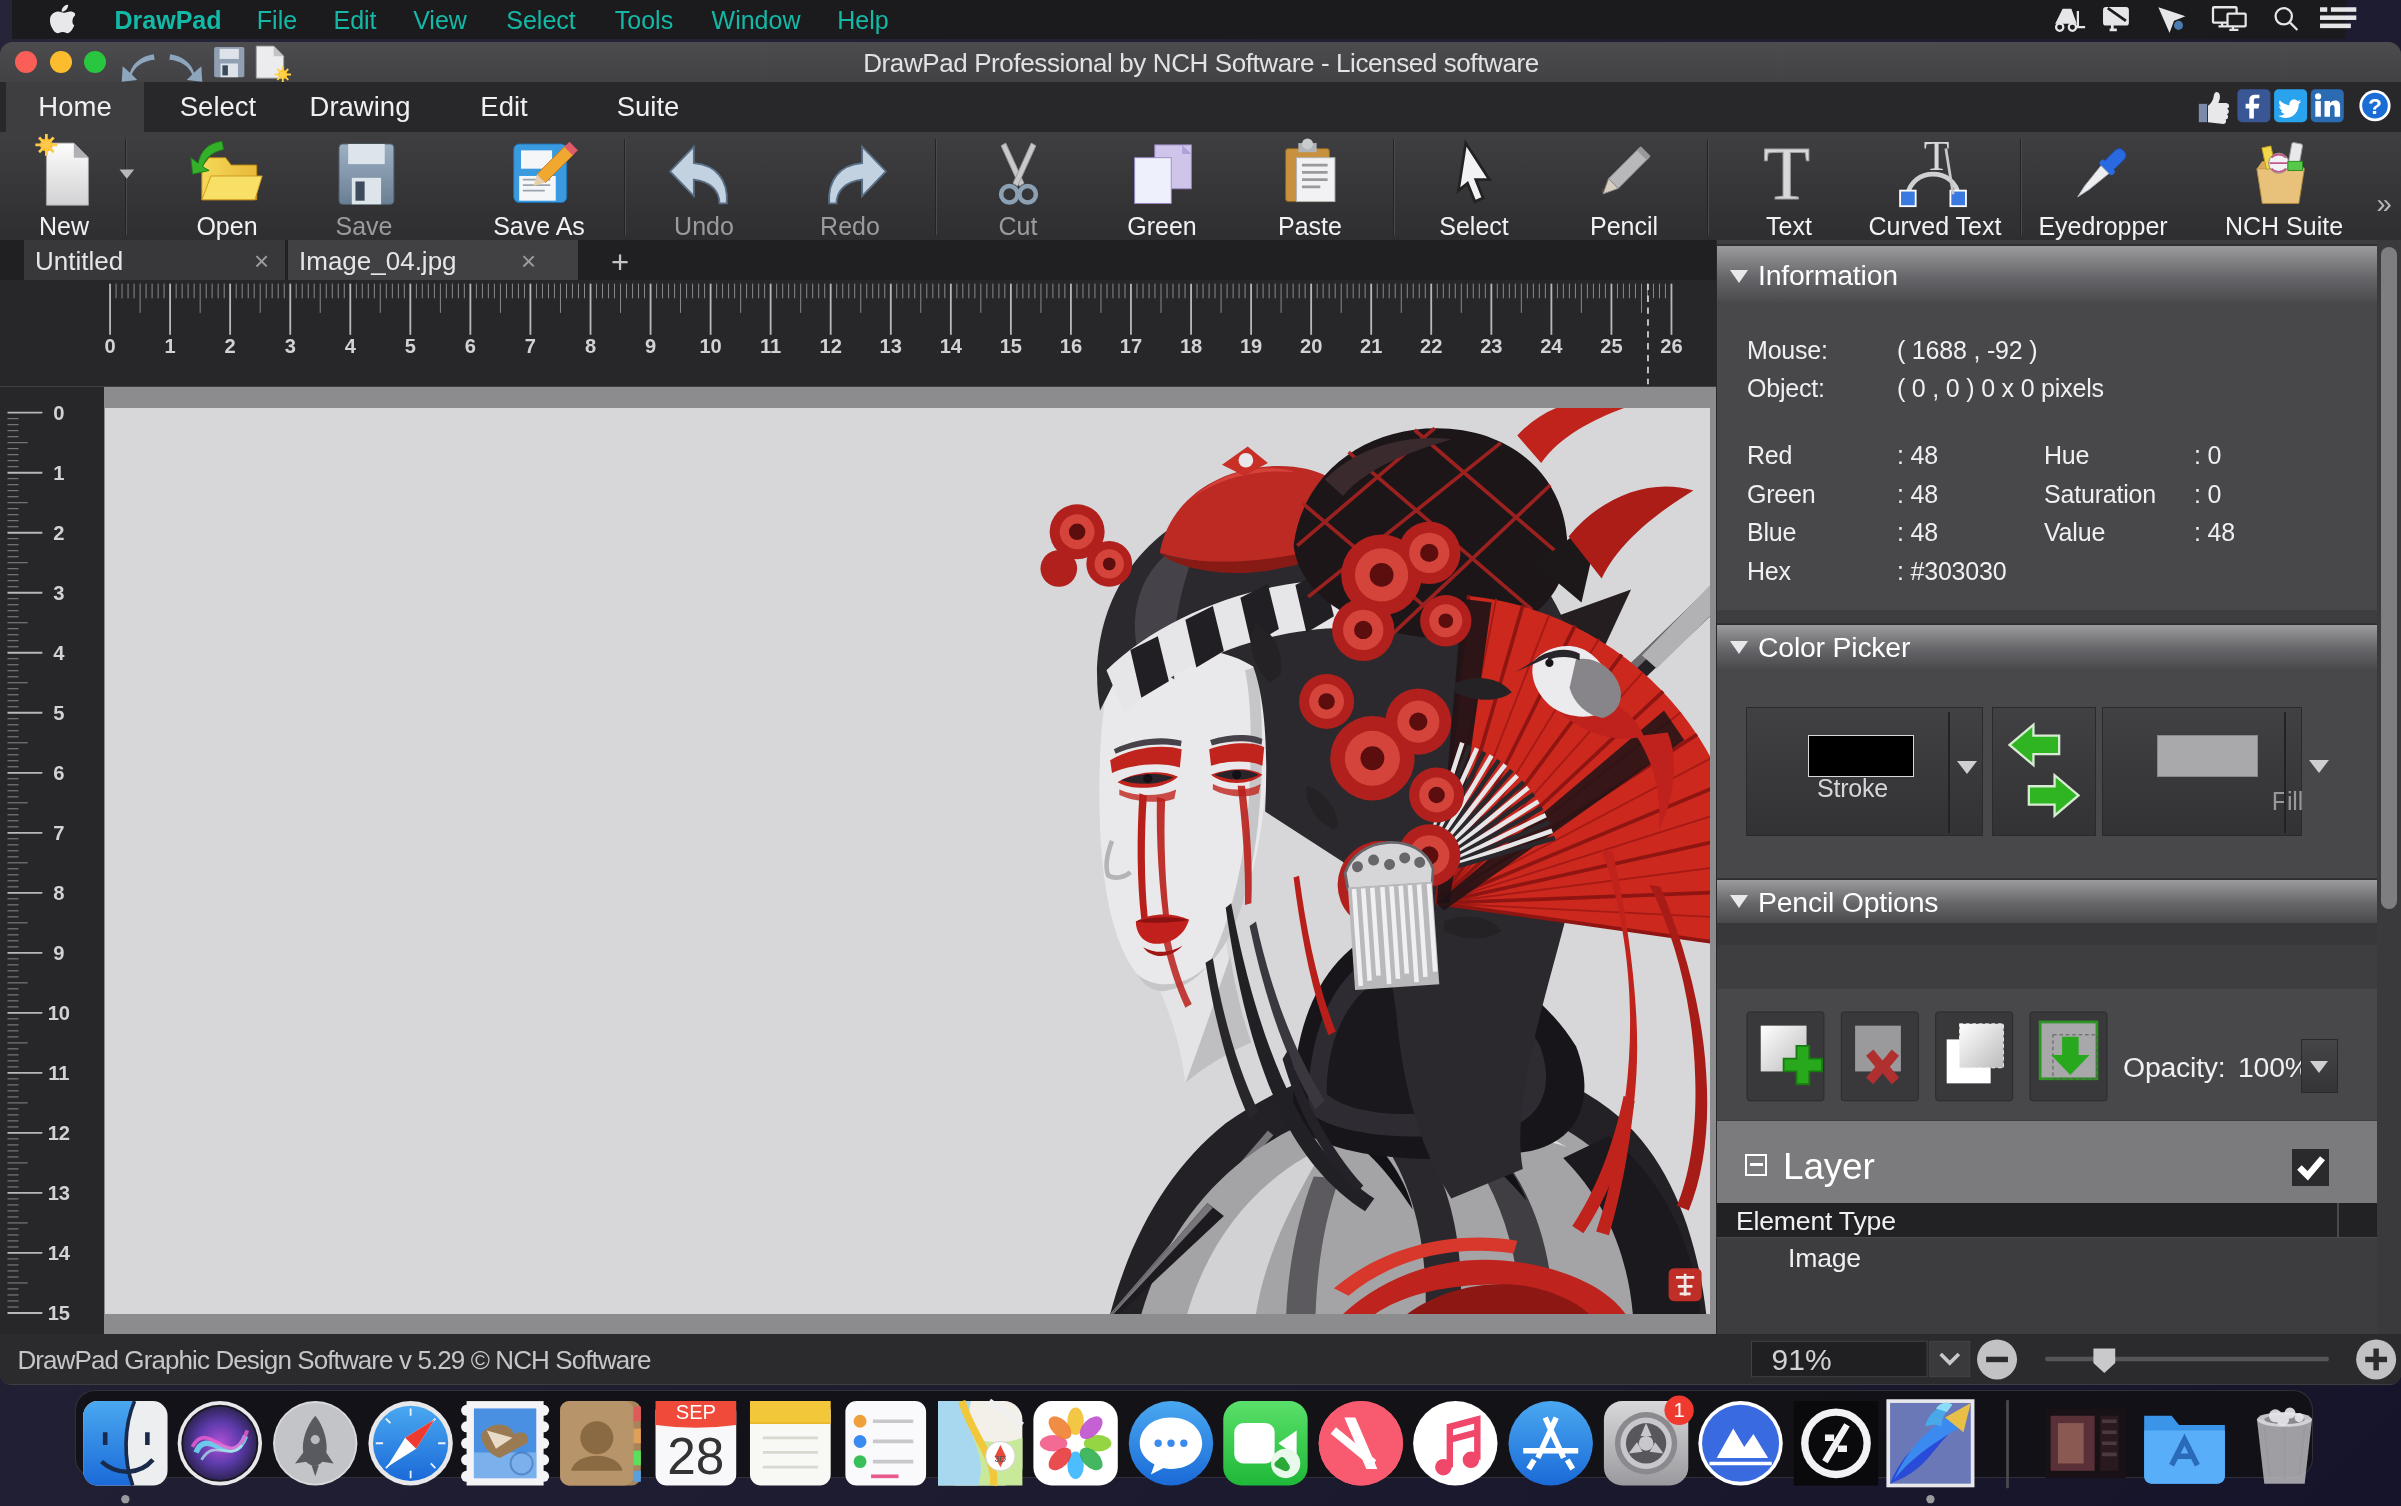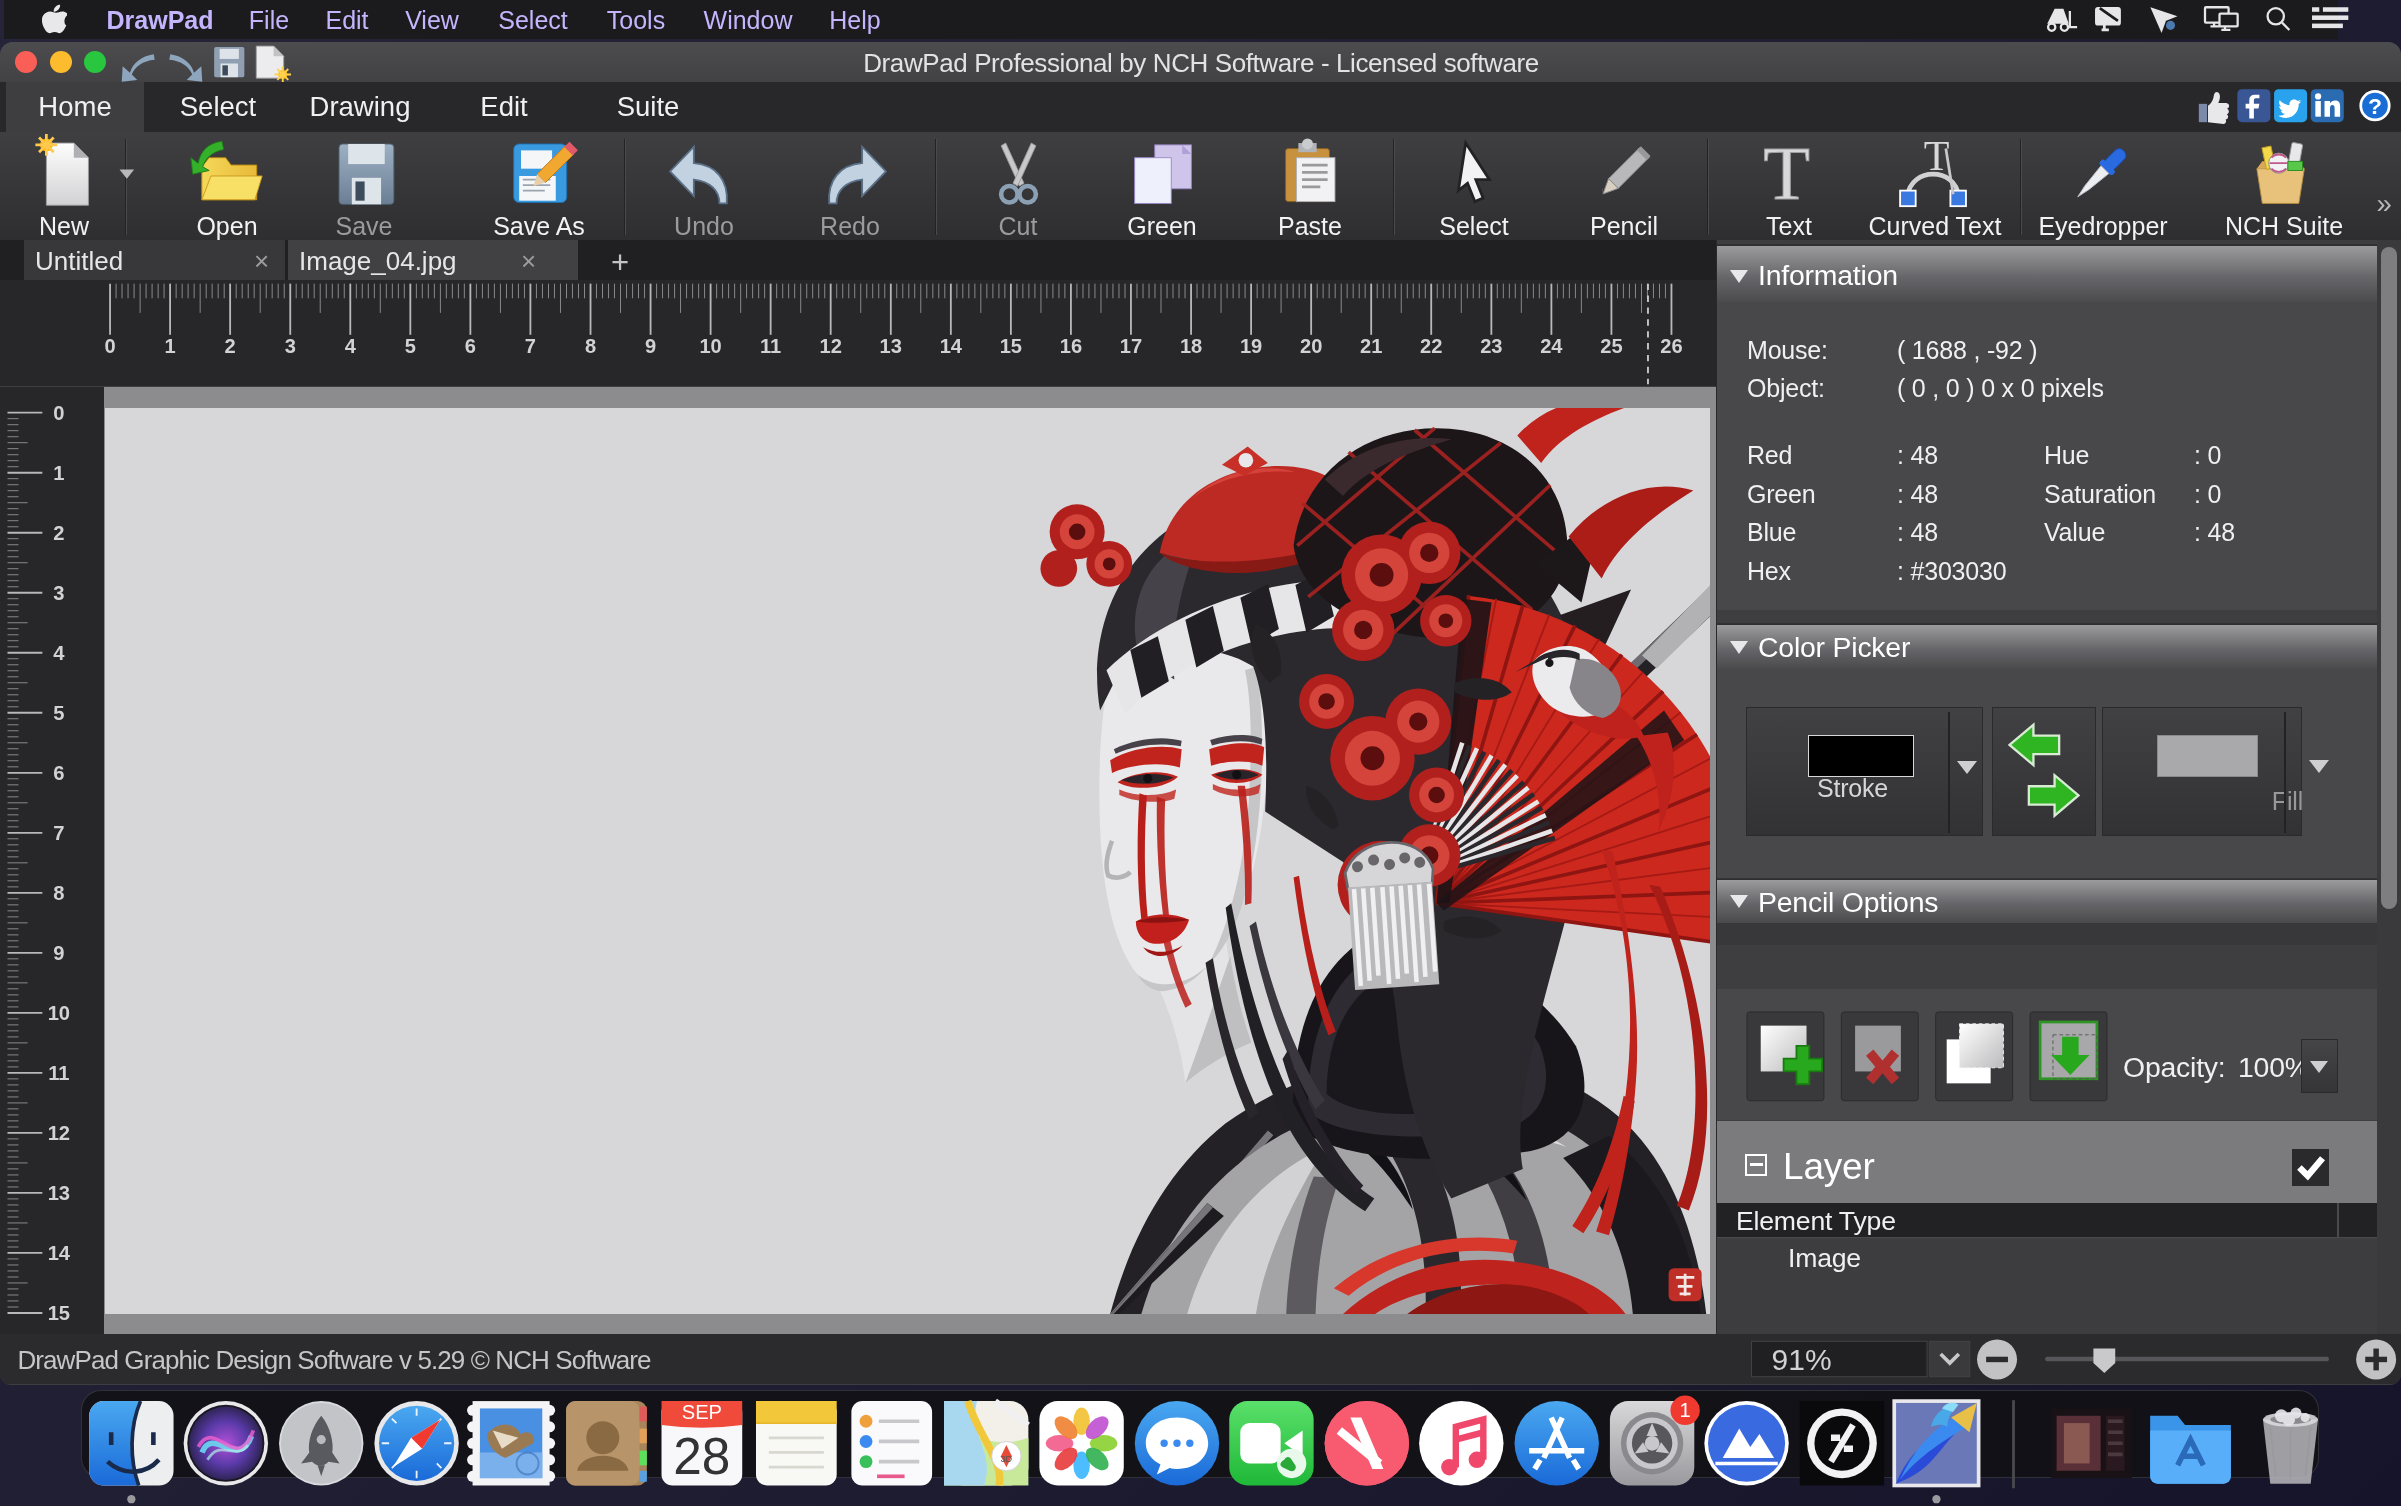--- a/index.html
+++ b/index.html
@@ -1,19 +1,19 @@
 <!DOCTYPE html>
 <html style="font-size:14.7px"><head><meta charset="utf-8"><style>
 *{margin:0;padding:0;box-sizing:border-box}
 html,body{width:2401px;height:1506px;overflow:hidden}
 body{font-family:"Liberation Sans",sans-serif;background:linear-gradient(135deg,#262438 0%,#1e1c30 60%,#16142a 100%);position:relative}
 .abs{position:absolute}
 .ctr{transform:translateX(-50%)}
 
-#menubar{left:4px;top:0;width:2334px;height:39px;background:#1b1b1d;color:#c4b5fd;font-size:25px}
+#menubar{left:12px;top:0;width:2334px;height:39px;background:#1b1b1d;color:#14b8a6;font-size:25px}
 .mi{position:absolute;top:50%;transform:translate(-50%,-50%);white-space:nowrap}
 
 #win{left:0;top:42px;width:2401px;height:1343px;border-radius:13px 13px 11px 11px;background:#3e3e40;overflow:hidden}
 #titlebar{left:0;top:0;width:2401px;height:40px;background:linear-gradient(#4c4c4e,#424244);color:#e2e2e4;font-size:26.6px}
 .tl{position:absolute;top:9.2px;width:22px;height:22px;border-radius:50%}
 #ribbon{left:0;top:40px;width:2401px;height:50px;background:#28282a;color:#f0f0f2;font-size:27.5px}
 .rtab{position:absolute;top:50%;transform:translate(-50%,-50%)}
 #hometab{left:6.4px;top:0;width:138px;height:50px;background:#3e3e40}
 #toolbar{left:0;top:91px;width:2401px;height:107px;background:linear-gradient(#3f3f41,#2e2e30)}
 .tsep{position:absolute;top:5.5px;height:96px;width:1.8px;background:#232325;border-right:0.9px solid #4a4a4c}
@@ -30,21 +30,21 @@
 #page{position:absolute;left:0.9px;top:21px;width:1605px;height:906px;background:#d7d7d9;overflow:hidden}
 
 #panel{left:1716px;top:198px;width:685px;height:1094px;background:#3e3e40;border-left:1.8px solid #29292b;font-size:25px;color:#f0f0f2;letter-spacing:-0.2px}
 .phead{position:absolute;left:0;width:660px;height:61px;background:linear-gradient(#9b9b9d,#66666a 55%,#4a4a4d);color:#fff;box-shadow:0 -1.8px 0 #2e2e30}
 .phead .tri{position:absolute;left:13px;top:24px;width:0;height:0;border-left:9.2px solid transparent;border-right:9.2px solid transparent;border-top:13px solid #e8e8ea}
 .phead .ht{position:absolute;left:41px;top:13px;font-size:28.4px}
 .pbody{position:absolute;left:0;width:660px;background:#48484a}
 
 #status{left:0;top:1292px;width:2401px;height:50px;background:#2b2b2d;color:#bdbdbf;font-size:27.5px}
 
-#dock{left:81px;top:1390px;width:2238px;height:88px;background:rgba(17,17,20,0.88);border:1.8px solid rgba(130,130,140,0.28);border-radius:20px}
+#dock{left:75px;top:1390px;width:2238px;height:88px;background:rgba(17,17,20,0.88);border:1.8px solid rgba(130,130,140,0.28);border-radius:20px}
 </style></head>
 <body>
 
 <div class="abs" id="menubar">
   <svg class="mi" style="left:50px" width="26" height="31" viewBox="0 0 28 34">
       <path fill="#e8e8ea" d="M19.2 0c.3 2.2-.6 4.3-1.9 5.9-1.4 1.6-3.6 2.8-5.7 2.6-.3-2.1.8-4.3 2-5.6C15 1.3 17.2.2 19.2 0zM26.6 25c-.8 1.8-1.2 2.6-2.2 4.2-1.4 2.2-3.4 5-5.9 5-2.2 0-2.8-1.5-5.8-1.4-3 0-3.7 1.4-5.9 1.4-2.5 0-4.4-2.5-5.8-4.7C-3 23.2-3.4 16.2-.6 12.5c2-2.7 5-4.2 7.9-4.2 3 0 4.8 1.5 7.3 1.5 2.4 0 3.8-1.5 7.3-1.5 2.6 0 5.3 1.4 7.2 3.8-6.3 3.5-5.3 11.6-2.5 12.9z" transform="translate(3,0) scale(0.92)"></path>
     </svg>
   <div class="mi" style="left:156px;font-weight:bold">DrawPad</div>
   <div class="mi" style="left:265px">File</div>
   <div class="mi" style="left:343px">Edit</div>

